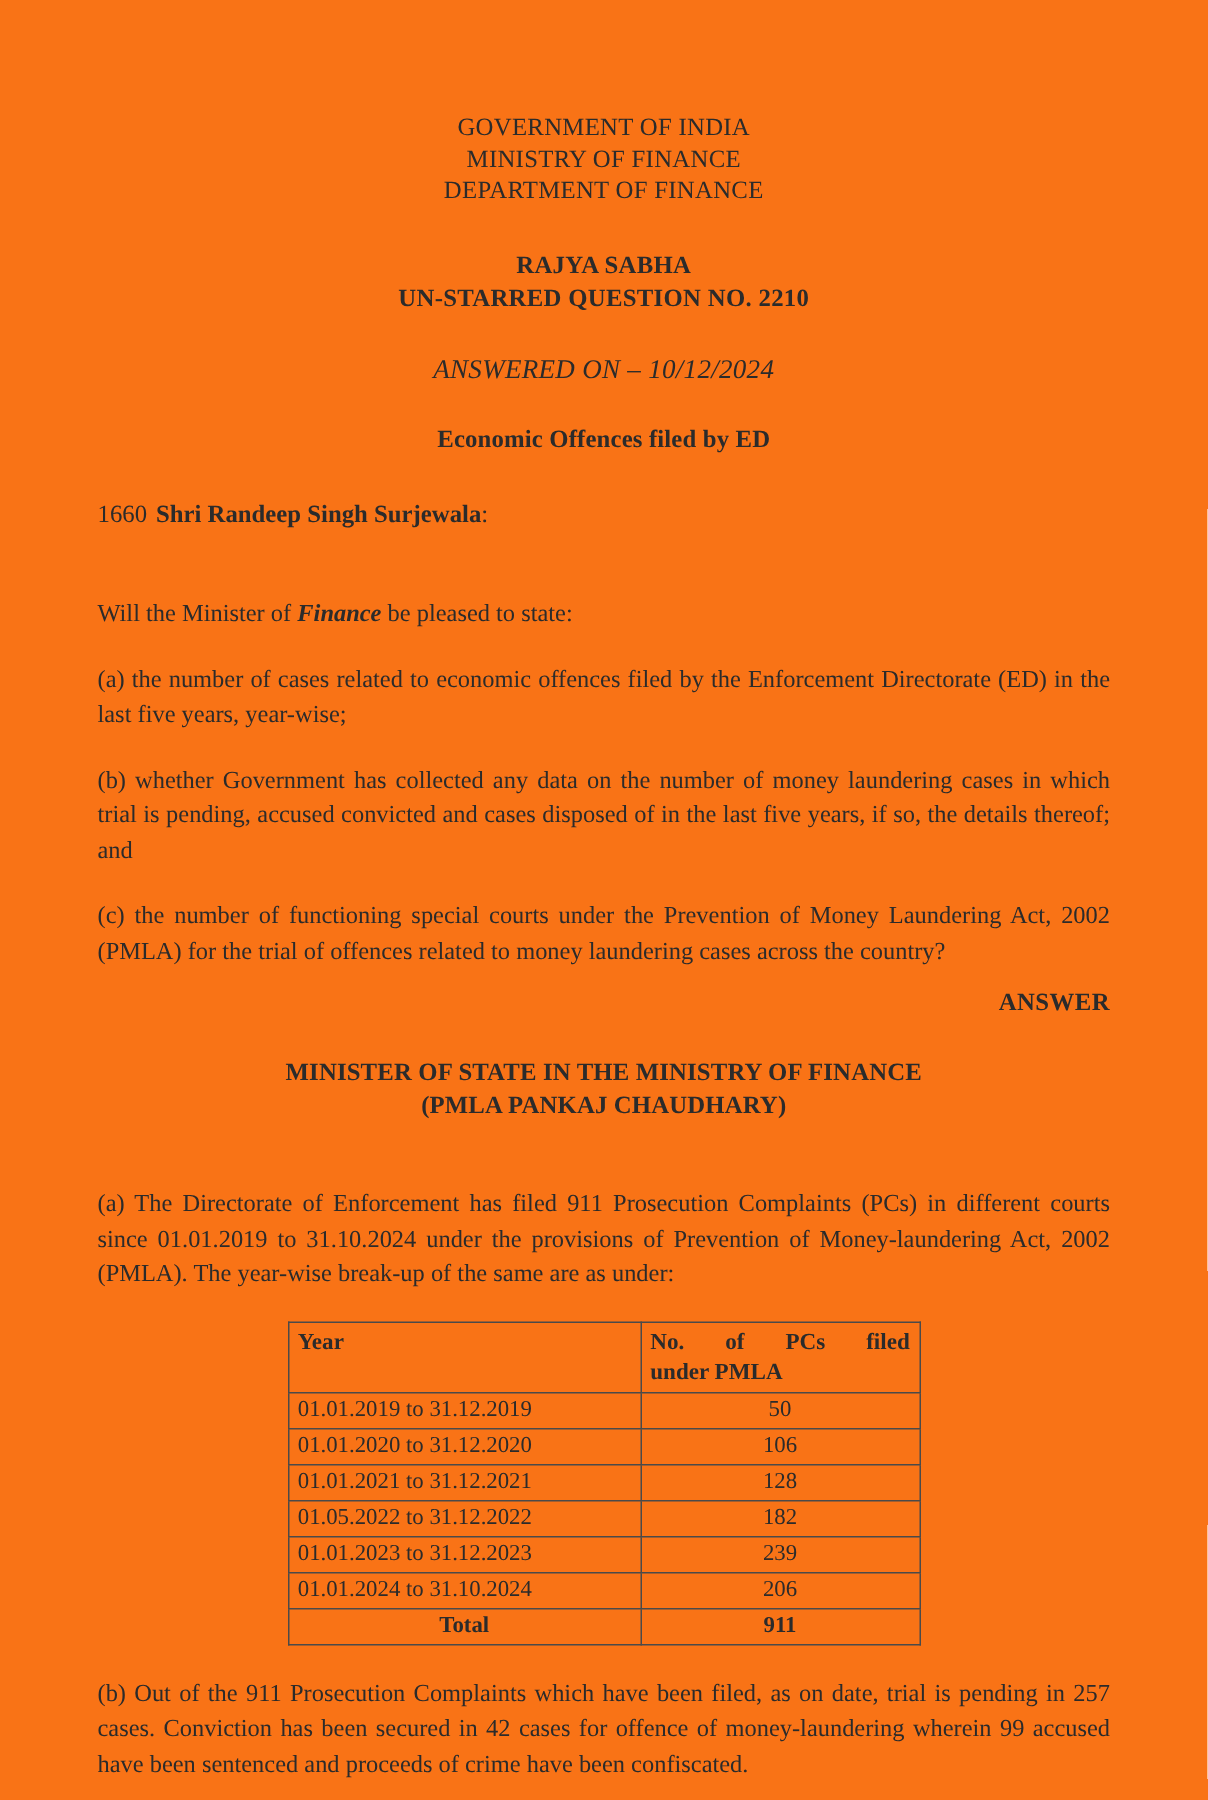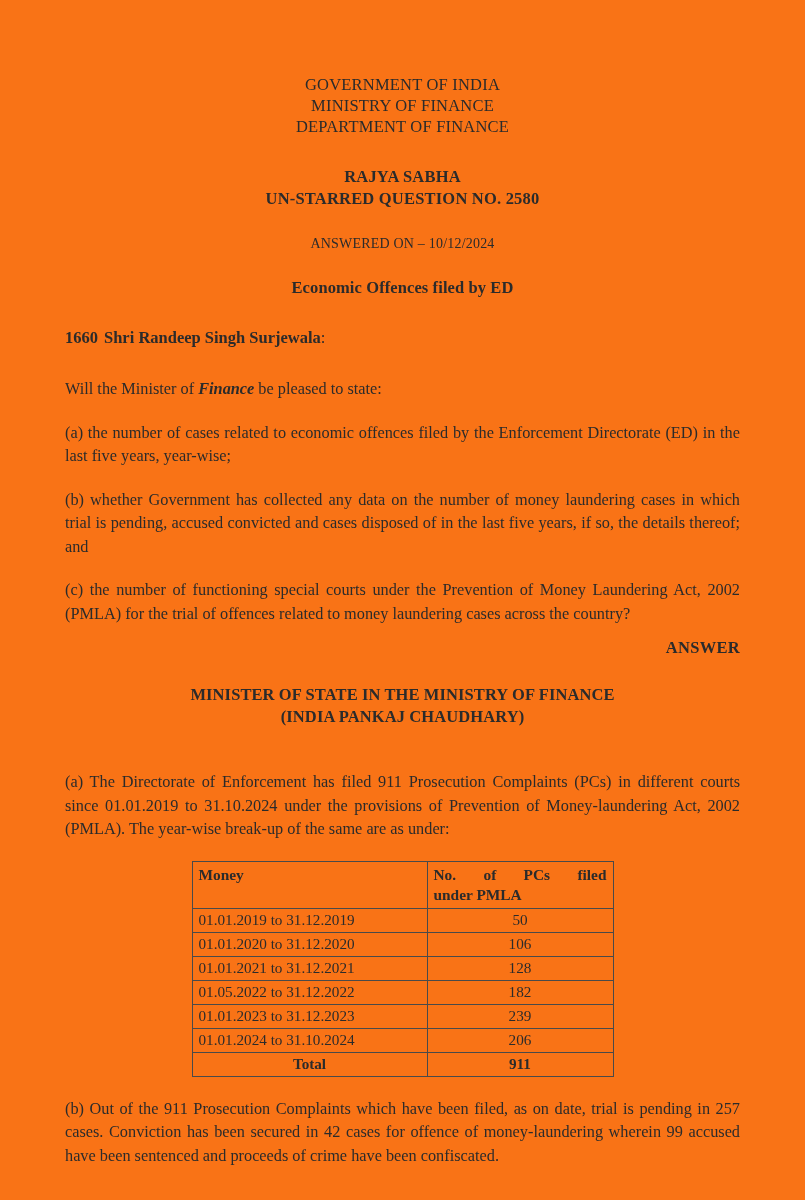--- a/index.html
+++ b/index.html
@@ -42,49 +42,50 @@
     font-size: 16.5px;
     font-weight: bold;
     line-height: 22px;
     letter-spacing: 0.2px;
   }
   .house-block .line { display: block; }
 
   .answered-on {
     text-align: center;
     margin-top: 26px;
-    font-size: 14px;
+    font-size: 18px;
     letter-spacing: 0.2px;
+    font-style: italic;
   }
 
   .subject-title {
     text-align: center;
     margin-top: 26px;
     font-size: 16.5px;
     font-weight: bold;
     letter-spacing: 0.1px;
   }
 
   
   .asker-line {
     margin-top: 30px;
     font-size: 16.5px;
   }
-  .asker-line .qnum { font-weight: bold; }
+  .asker-line .qnum { font-weight: normal; }
   .asker-line .qname { font-weight: bold; padding-left: 6px; }
 
   
   .para {
     margin-top: 20px;
     font-size: 16.3px;
     line-height: 23.5px;
     text-align: justify;
     text-justify: inter-word;
   }
-  .para.lead { margin-top: 29px; }
+  .para.lead { margin-top: 44px; }
   .para em.bi {
     font-weight: bold;
     font-style: italic;
   }
 
   
   .answer-word {
     text-align: right;
     margin-top: 13px;
     font-size: 16.5px;
@@ -169,21 +170,21 @@
 <div class="page">
 
   <div class="masthead">
     <span class="line">GOVERNMENT OF INDIA</span>
     <span class="line">MINISTRY OF FINANCE</span>
     <span class="line">DEPARTMENT OF FINANCE</span>
   </div>
 
   <div class="house-block">
     <span class="line">RAJYA SABHA</span>
-    <span class="line">UN-STARRED QUESTION NO. 2580</span>
+    <span class="line">UN-STARRED QUESTION NO. 2210</span>
   </div>
 
   <div class="answered-on">ANSWERED ON – 10/12/2024</div>
 
   <div class="subject-title">Economic Offences filed by ED</div>
 
   <div class="asker-line">
     <span class="qnum">1660</span><span class="qname">Shri Randeep Singh Surjewala</span><span>:</span>
   </div>
 
@@ -192,30 +193,30 @@
   </div>
 
   <div class="para">(a) the number of cases related to economic offences filed by the Enforcement Directorate (ED) in the last five years, year-wise;</div>
   <div class="para">(b) whether Government has collected any data on the number of money laundering cases in which trial is pending, accused convicted and cases disposed of in the last five years, if so, the details thereof; and</div>
   <div class="para">(c) the number of functioning special courts under the Prevention of Money Laundering Act, 2002 (PMLA) for the trial of offences related to money laundering cases across the country?</div>
 
   <div class="answer-word">ANSWER</div>
 
   <div class="minister-block">
     <span class="line">MINISTER OF STATE IN THE MINISTRY OF FINANCE</span>
-    <span class="line">(INDIA PANKAJ CHAUDHARY)</span>
+    <span class="line">(PMLA PANKAJ CHAUDHARY)</span>
   </div>
 
   <div class="para answer-a">(a) The Directorate of Enforcement has filed 911 Prosecution Complaints (PCs) in different courts since 01.01.2019 to 31.10.2024 under the provisions of Prevention of Money-laundering Act, 2002 (PMLA). The year-wise break-up of the same are as under:</div>
 
   <div class="table-wrap">
     <table class="pc-table">
       <thead>
         <tr>
-          <th class="col-year">Money</th>
+          <th class="col-year">Year</th>
           <th class="col-count">
             <span class="hdr-l1">No. of PCs filed</span>
             <span class="hdr-l2">under PMLA</span>
           </th>
         </tr>
       </thead>
       <tbody>
         <tr>
           <td class="year-cell">01.01.2019 to 31.12.2019</td>
           <td class="count-cell">50</td>

